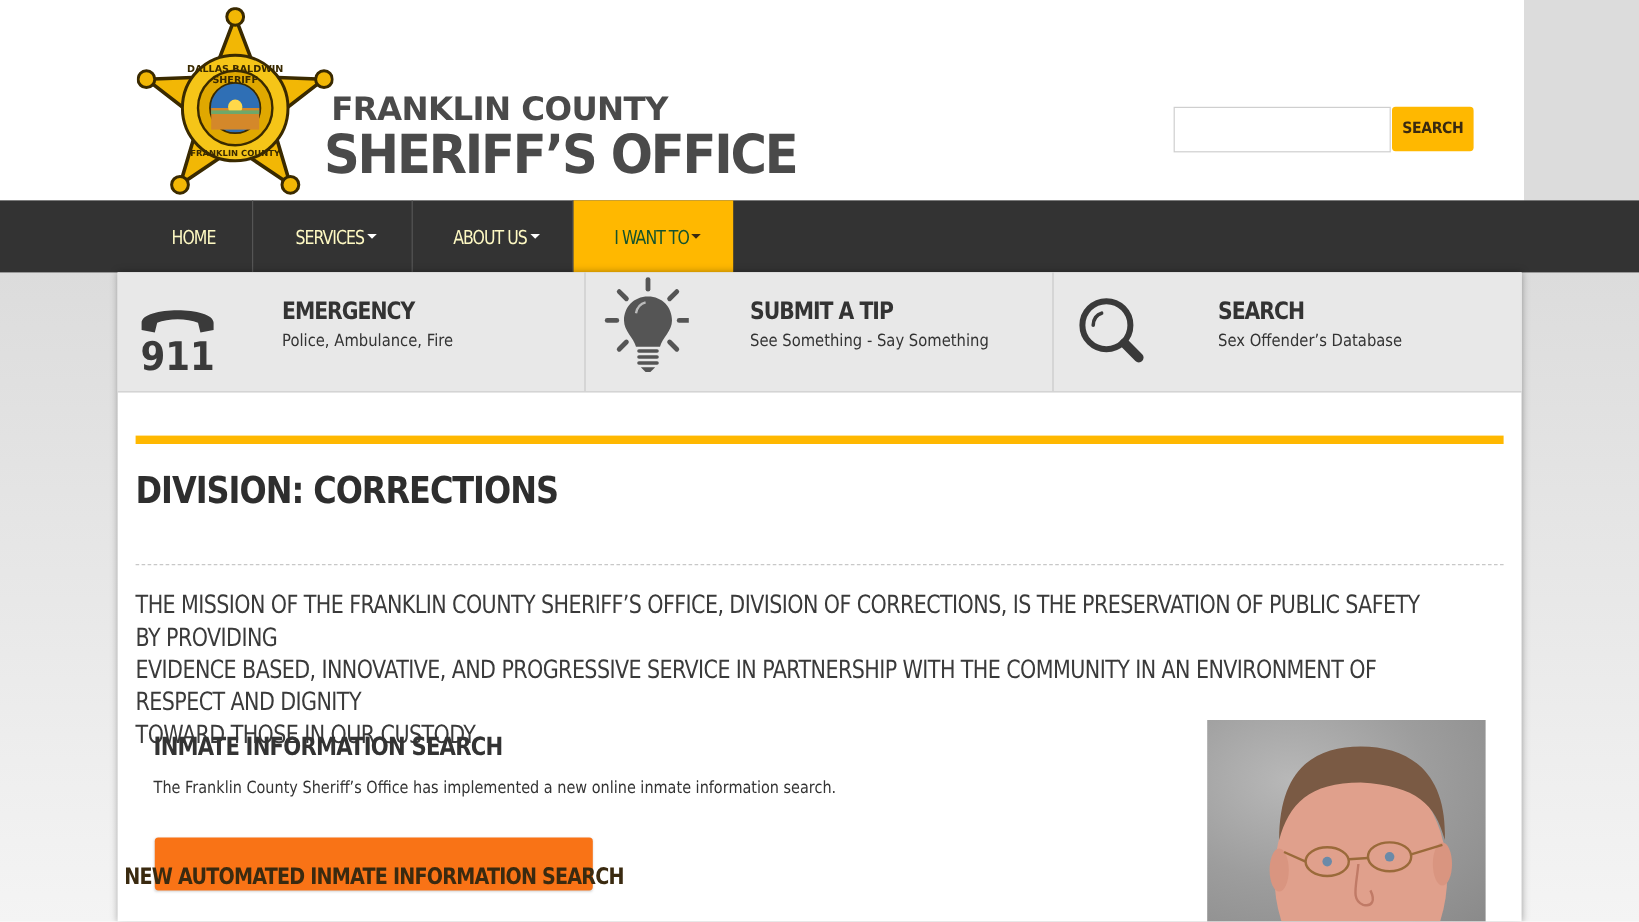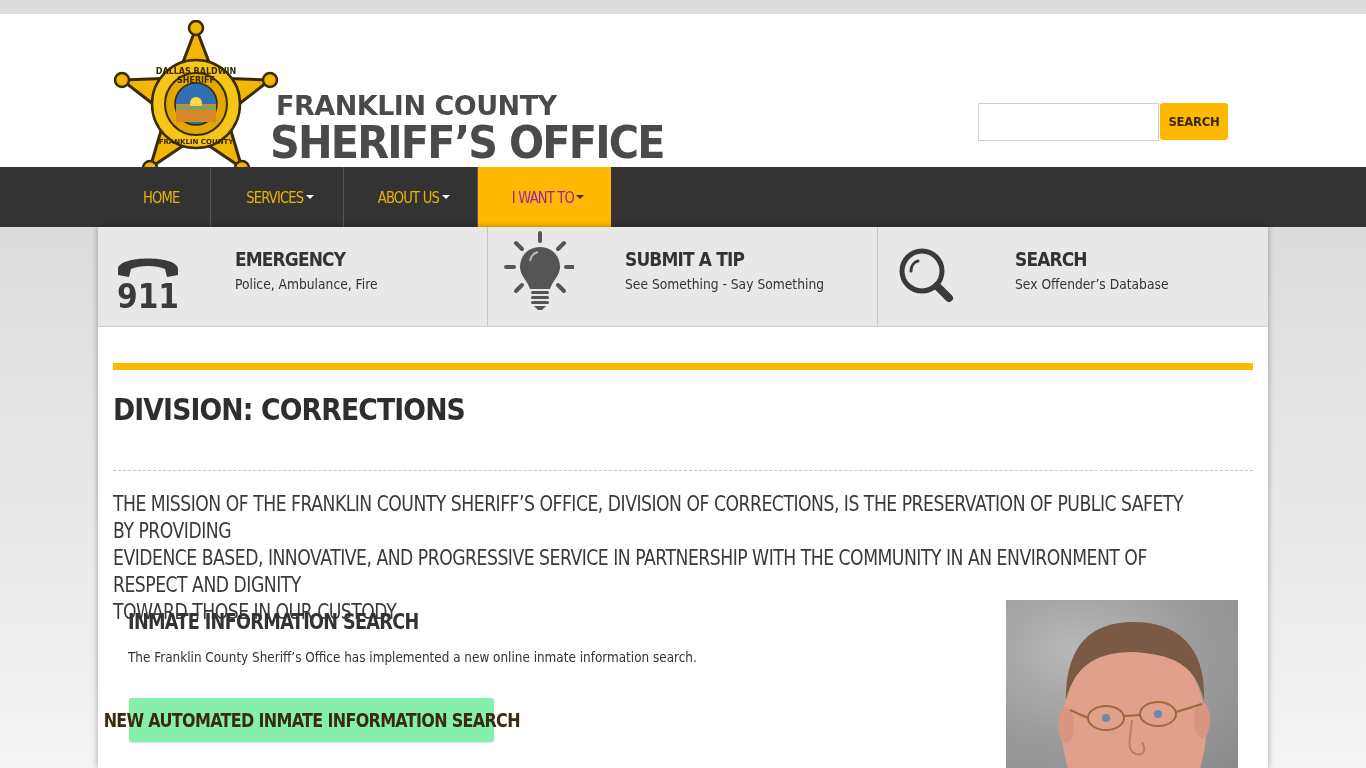--- a/index.html
+++ b/index.html
@@ -5,21 +5,21 @@
   * { box-sizing: border-box; margin: 0; padding: 0; }
   html, body { width: 1366px; height: 768px; overflow: hidden; }
   body {
     font-family: "Liberation Sans", sans-serif;
     background: linear-gradient(to bottom, #dcdcdc 227px, #e8e8e8 500px, #f4f4f4 768px);
     position: relative;
     color: #333;
   }
   
   .header {
-    position: absolute; left: 0; top: 14px; width: 1366px; height: 167px;
+    position: absolute; left: 0; top: 0; width: 1270px; height: 167px;
     background: #ffffff;
   }
   .logo {
     position: absolute; left: 114px; top: 6px; width: 560px; height: 158px;
     display: block;
   }
   .badge { position: absolute; left: 0; top: 0; width: 164px; height: 158px; }
   .brand-line1 {
     position: absolute; left: 162px; top: 70px;
     font-family: "DejaVu Sans", sans-serif; font-weight: bold;
@@ -46,31 +46,31 @@
   }
 
   
   .nav {
     position: absolute; left: 0; top: 167px; width: 1366px; height: 60px;
     background: #333333;
   }
   .nav-list { position: absolute; left: 113px; top: 0; height: 60px; display: flex; }
   .nav-item {
     height: 60px; display: flex; align-items: center; justify-content: center;
-    color: #eab308; font-family: "DejaVu Sans", sans-serif; font-size: 16px;
+    color: #fef9c3; font-family: "DejaVu Sans", sans-serif; font-size: 16px;
     letter-spacing: -1px; transform-origin: center;
     border-right: 1px solid #555; cursor: pointer; white-space: nowrap;
   }
   .nav-item .lbl { display: inline-block; transform: scaleX(0.82); }
   .nav-item .caret {
     display: inline-block; width: 0; height: 0; margin-left: -4px;
     border-left: 4px solid transparent; border-right: 4px solid transparent;
     border-top: 4px solid #fff; vertical-align: middle;
   }
-  .nav-item.active { background: #ffb800; color: #a21caf; border-right: none; }
+  .nav-item.active { background: #ffb800; color: #14532d; border-right: none; }
   .nav-item.active .caret { border-top-color: #3a2a10; }
 
   
   .card {
     position: absolute; left: 98px; top: 227px; width: 1170px; height: 541px;
     background: #ffffff;
     box-shadow: 0 0 6px rgba(0,0,0,0.35);
   }
   .quick {
     position: absolute; left: 0; top: 0; width: 1170px; height: 100px;
@@ -122,23 +122,23 @@
     color: #333; letter-spacing: -0.8px;
     transform: scaleX(0.84); transform-origin: left center; white-space: nowrap;
   }
   .section-text {
     position: absolute; left: 30px; top: 422px;
     font-family: "DejaVu Sans", sans-serif; font-size: 14px; color: #333;
     transform: scaleX(0.86); transform-origin: left center; white-space: nowrap;
   }
   .cta {
     position: absolute; left: 31px; top: 471px; width: 365px; height: 44px;
-    background: #86efac; border: none; border-radius: 3px;
+    background: #f97316; border: none; border-radius: 3px;
     box-shadow: 0 1px 2px rgba(0,0,0,0.15); cursor: pointer;
-    display: flex; align-items: center; justify-content: center;
+    display: flex; align-items: flex-end; justify-content: center;
   }
   .cta span {
     font-family: "DejaVu Sans", sans-serif; font-weight: bold; font-size: 19px;
     color: #3a2a10; letter-spacing: -0.8px;
     transform: scaleX(0.84); white-space: nowrap; display: inline-block;
   }
   .photo {
     position: absolute; left: 908px; top: 373px; width: 232px; height: 168px;
     overflow: hidden;
     background: radial-gradient(ellipse at 30% 30%, #b8b8b8 0%, #9d9d9d 50%, #8a8a8a 100%);

